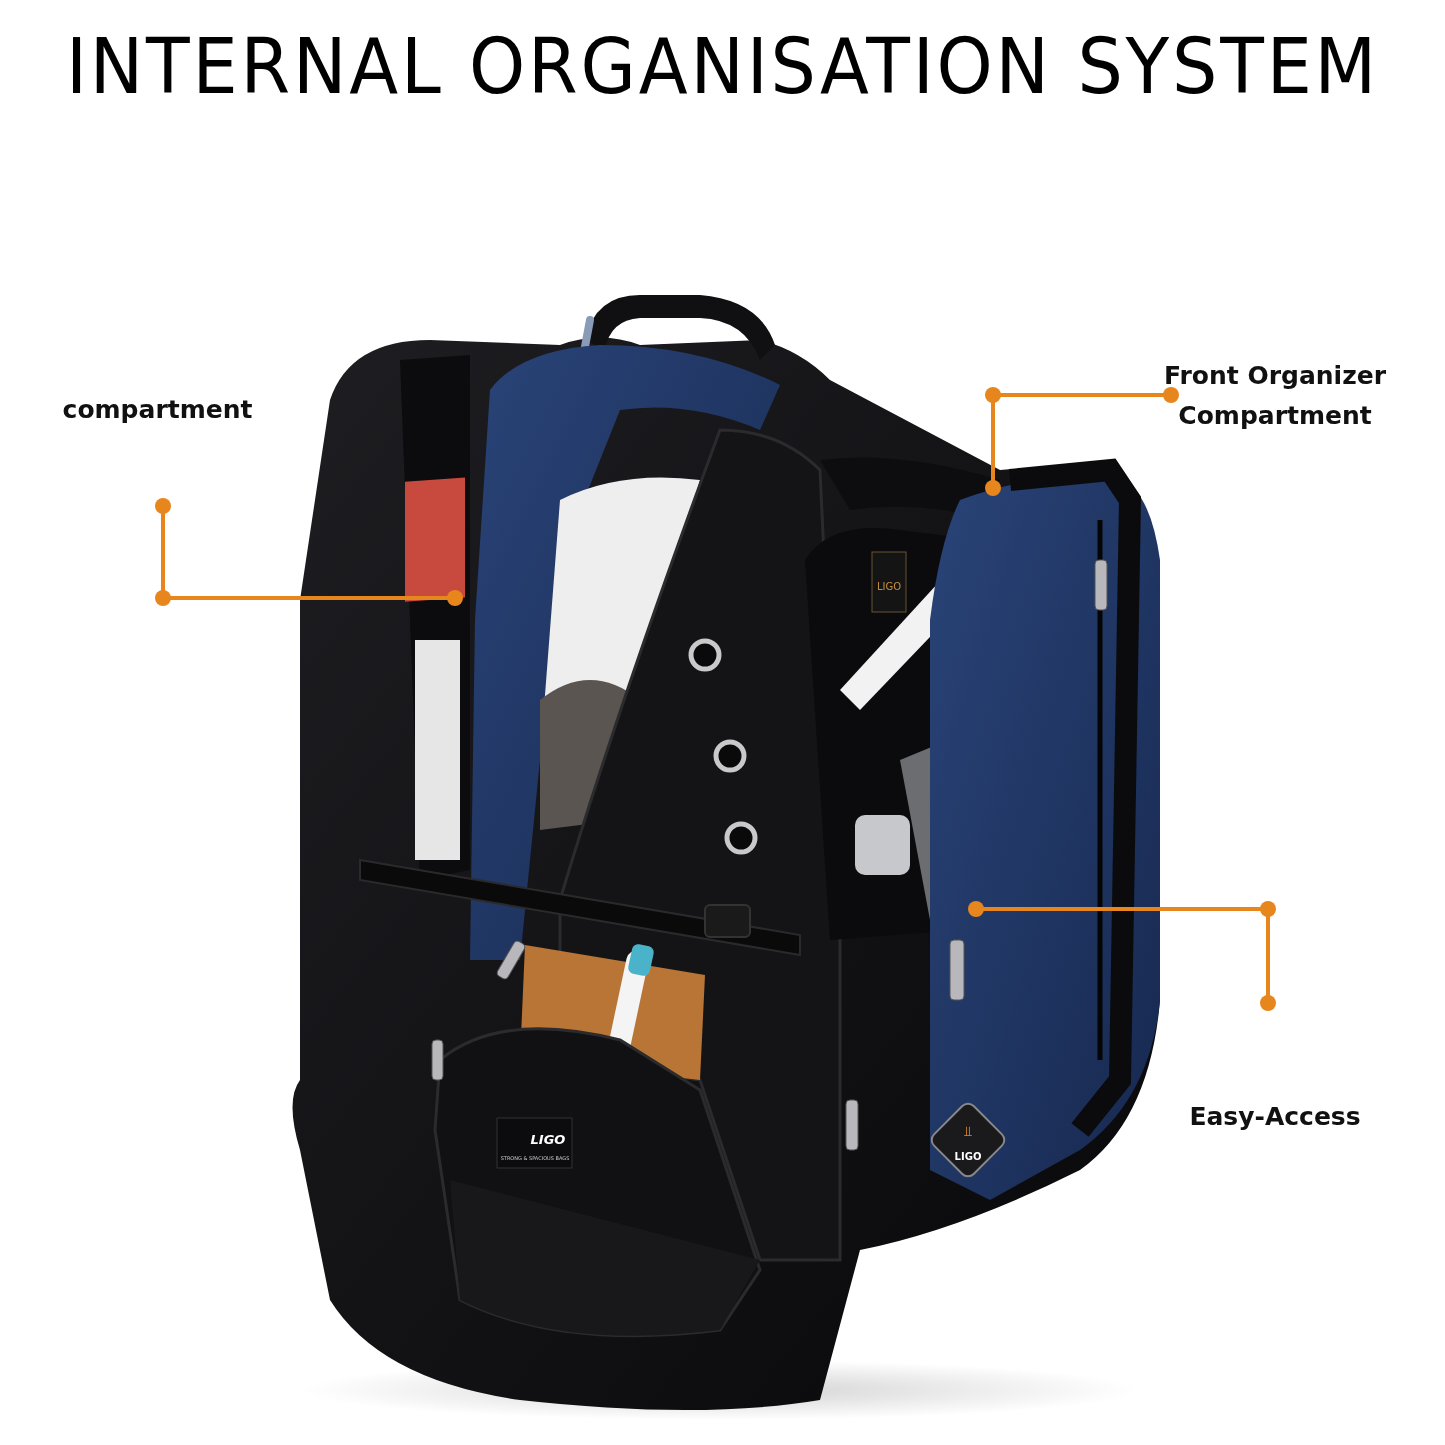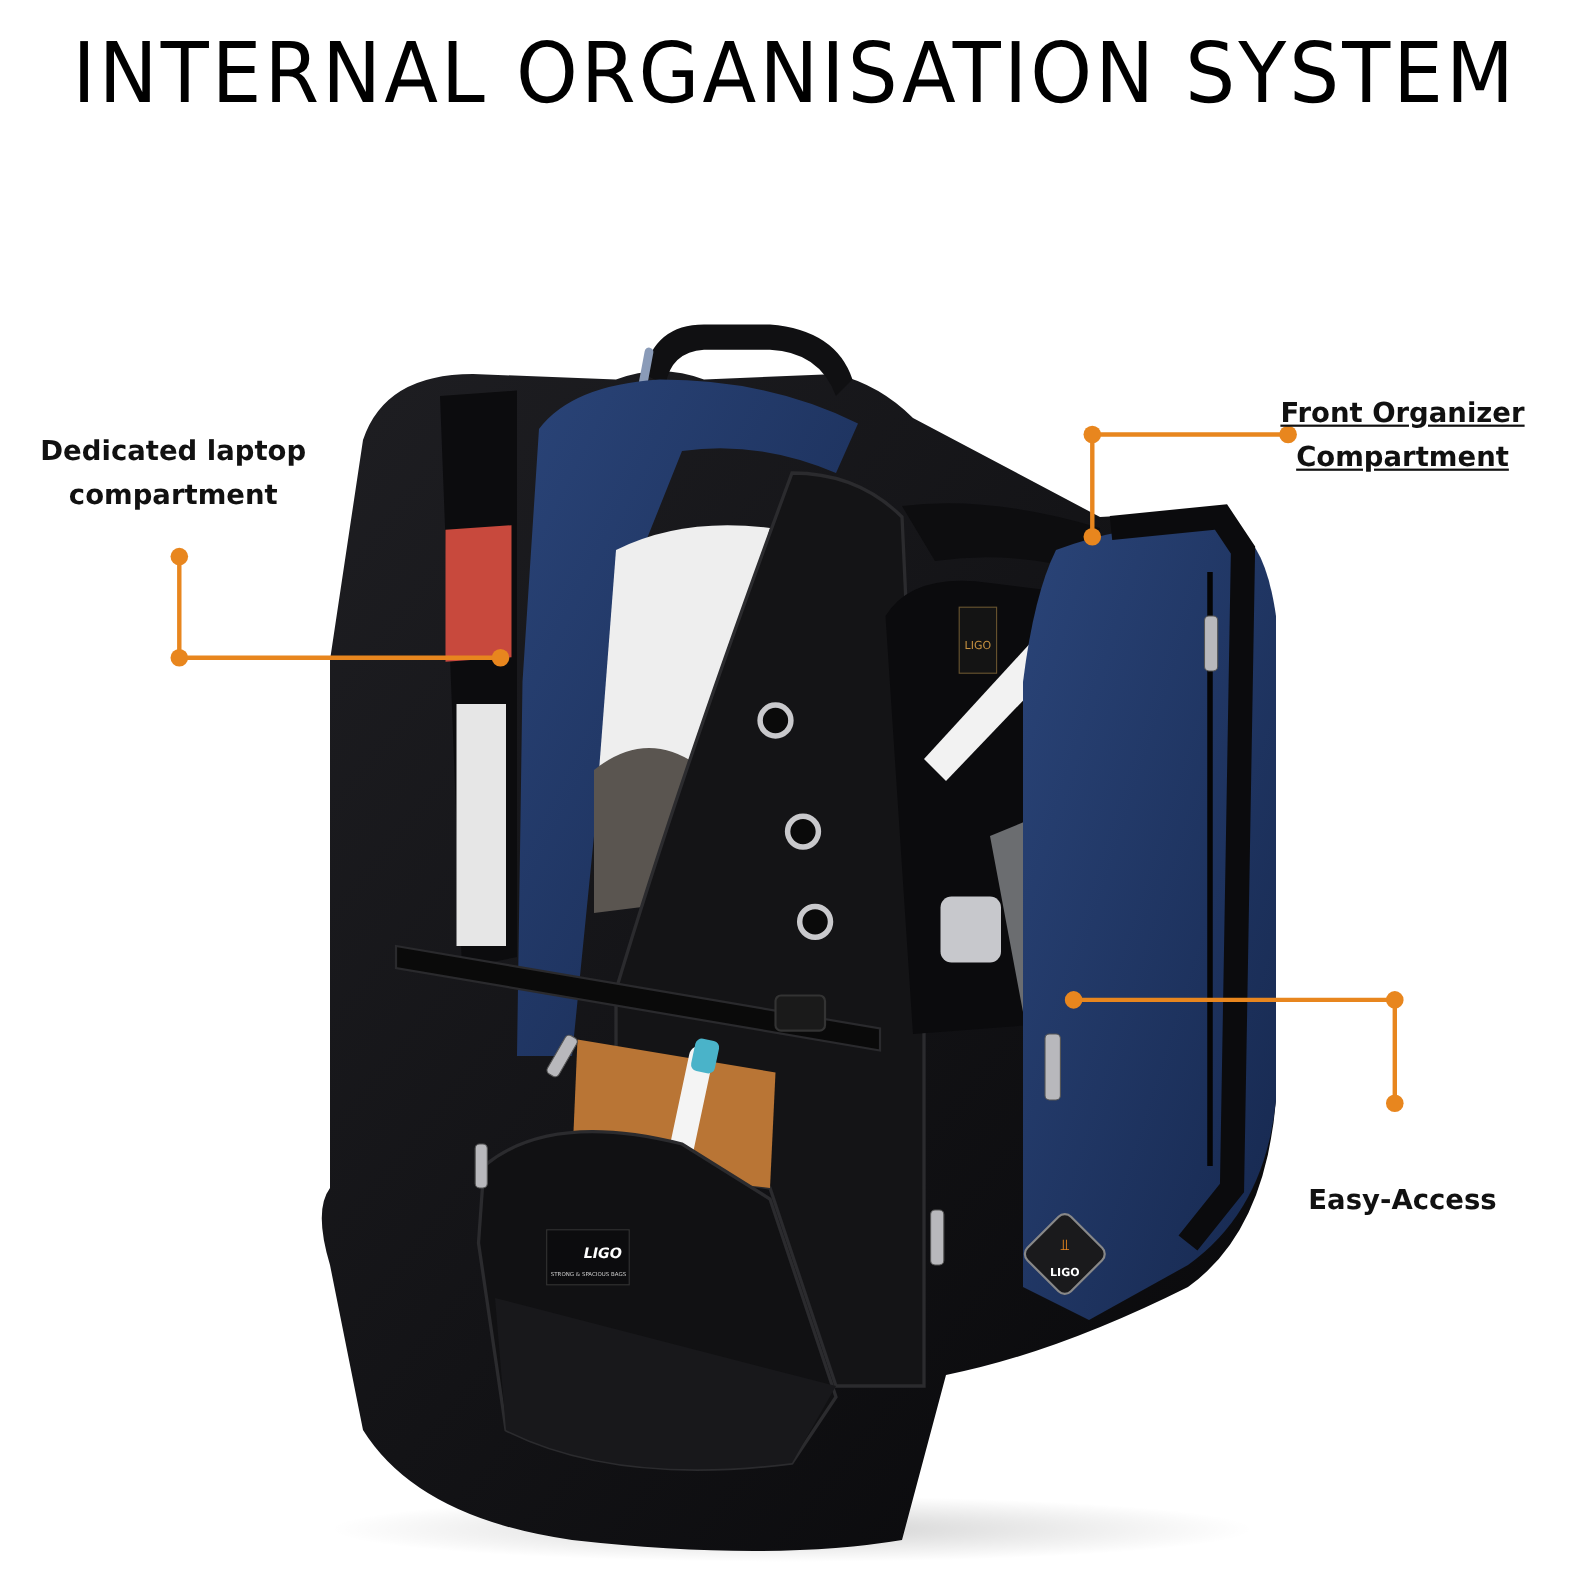--- a/index.html
+++ b/index.html
@@ -8,22 +8,22 @@
       position: absolute; left: 0; top: 22px; width: 1445px; text-align: center;
       font-family: "DejaVu Sans", sans-serif; font-size: 76px; font-weight: normal;
       letter-spacing: 3px; color: #000; transform: scaleX(0.94); transform-origin: center;
     }
     .label {
       position: absolute; font-family: "DejaVu Sans", sans-serif; font-weight: bold;
       font-size: 25px; line-height: 40px; color: #111; text-align: center; white-space: nowrap;
     }
     .label span { display: block; }
     #lbl-laptop { left: 30px; top: 390px; width: 255px; }
-    #lbl-organizer { left: 1160px; top: 356px; width: 230px; text-decoration: underline; }
-    #lbl-pocket { left: 1170px; top: 1071px; width: 210px; }
+    #lbl-organizer { left: 1160px; top: 356px; width: 230px; }
+    #lbl-pocket { left: 1170px; top: 1097px; width: 210px; }
     svg.scene { position: absolute; left: 0; top: 0; }
   </style>
 </head>
 <body>
 
 <div class="title">INTERNAL ORGANISATION SYSTEM</div>
 
 <svg class="scene" width="1445" height="1445" viewBox="0 0 1445 1445">
   <defs>
     <linearGradient id="navy" x1="0" y1="0" x2="1" y2="1">
@@ -117,21 +117,20 @@
     <circle cx="993" cy="488" r="8"></circle>
     <circle cx="993" cy="395" r="8"></circle>
     <circle cx="1171" cy="395" r="8"></circle>
     <circle cx="976" cy="909" r="8"></circle>
     <circle cx="1268" cy="909" r="8"></circle>
     <circle cx="1268" cy="1003" r="8"></circle>
   </g>
 </svg>
 
 <div class="label" id="lbl-laptop">
-  <span>Dedicated laptop</span>
   <span>compartment</span>
 </div>
 <div class="label" id="lbl-organizer">
   <span>Front Organizer</span>
   <span>Compartment</span>
 </div>
 <div class="label" id="lbl-pocket">
   <span>Easy-Access</span>
 </div>
 

